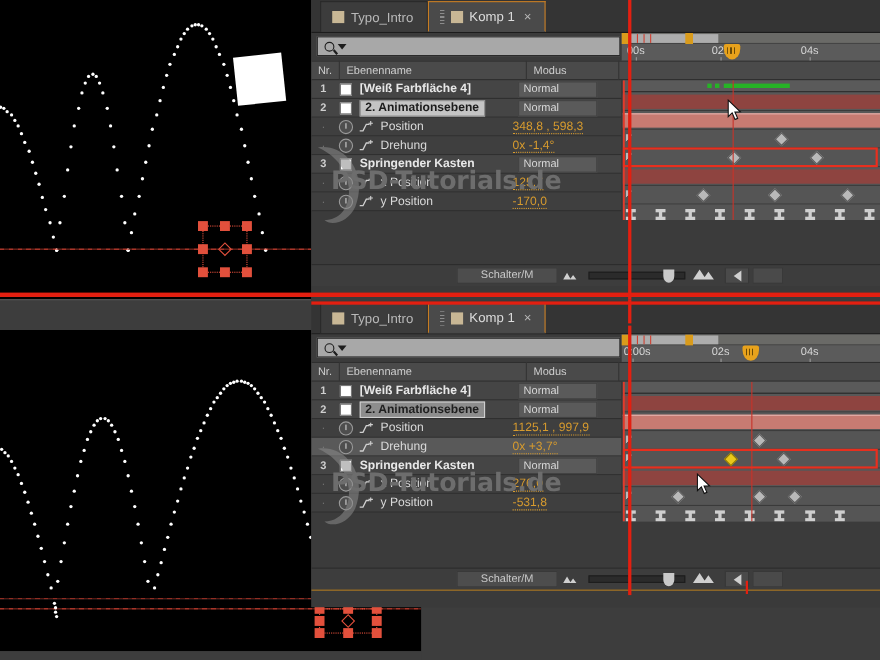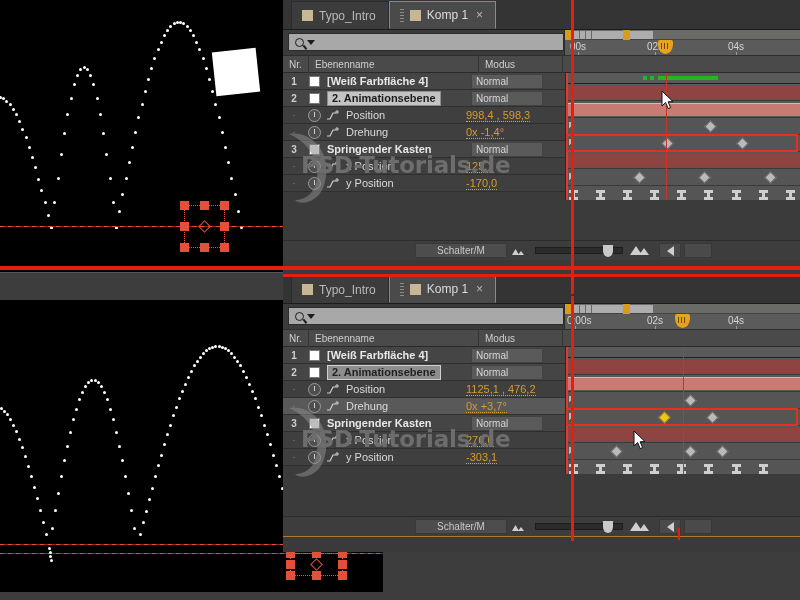--- a/index.html
+++ b/index.html
@@ -581,21 +581,21 @@
           </div>
         </div>
         <div class="row prop">
           <div class="cell prop-indent" style="width: 22px; justify-content: center; color: rgb(136, 136, 136); font-size: 9px;">·</div>
           <span class="stopwatch"></span>
           <span class="graph-ico"><svg width="14" height="11" viewBox="0 0 14 11">
               <path d="M1 9 L4 9 L7 3 L10 3" fill="none" stroke="#cfcfcf" stroke-width="1.2"></path>
               <path d="M9 2 L13 2 M11 0 L11 4" stroke="#cfcfcf" stroke-width="1"></path>
             </svg></span>
           <span class="prop-label" style="width: 126px;">Position</span>
-          <span class="prop-value">998,4 , 598,3</span>
+          <span class="prop-value">348,8 , 598,3</span>
         </div>
         <div class="row prop">
           <div class="cell prop-indent" style="width: 22px; justify-content: center; color: rgb(136, 136, 136); font-size: 9px;">·</div>
           <span class="stopwatch"></span>
           <span class="graph-ico"><svg width="14" height="11" viewBox="0 0 14 11">
               <path d="M1 9 L4 9 L7 3 L10 3" fill="none" stroke="#cfcfcf" stroke-width="1.2"></path>
               <path d="M9 2 L13 2 M11 0 L11 4" stroke="#cfcfcf" stroke-width="1"></path>
             </svg></span>
           <span class="prop-label" style="width: 126px;">Drehung</span>
           <span class="prop-value">0x -1,4°</span>
@@ -811,21 +811,21 @@
           </div>
         </div>
         <div class="row prop">
           <div class="cell prop-indent" style="width: 22px; justify-content: center; color: rgb(136, 136, 136); font-size: 9px;">·</div>
           <span class="stopwatch"></span>
           <span class="graph-ico"><svg width="14" height="11" viewBox="0 0 14 11">
               <path d="M1 9 L4 9 L7 3 L10 3" fill="none" stroke="#cfcfcf" stroke-width="1.2"></path>
               <path d="M9 2 L13 2 M11 0 L11 4" stroke="#cfcfcf" stroke-width="1"></path>
             </svg></span>
           <span class="prop-label" style="width: 126px;">Position</span>
-          <span class="prop-value">1125,1 , 476,2</span>
+          <span class="prop-value">1125,1 , 997,9</span>
         </div>
         <div class="row prop sel">
           <div class="cell prop-indent" style="width: 22px; justify-content: center; color: rgb(136, 136, 136); font-size: 9px;">·</div>
           <span class="stopwatch"></span>
           <span class="graph-ico"><svg width="14" height="11" viewBox="0 0 14 11">
               <path d="M1 9 L4 9 L7 3 L10 3" fill="none" stroke="#cfcfcf" stroke-width="1.2"></path>
               <path d="M9 2 L13 2 M11 0 L11 4" stroke="#cfcfcf" stroke-width="1"></path>
             </svg></span>
           <span class="prop-label" style="width: 126px;">Drehung</span>
           <span class="prop-value">0x +3,7°</span>
@@ -853,21 +853,21 @@
           <span class="prop-value">276,0</span>
         </div>
         <div class="row prop">
           <div class="cell prop-indent" style="width: 22px; justify-content: center; color: rgb(136, 136, 136); font-size: 9px;">·</div>
           <span class="stopwatch"></span>
           <span class="graph-ico"><svg width="14" height="11" viewBox="0 0 14 11">
               <path d="M1 9 L4 9 L7 3 L10 3" fill="none" stroke="#cfcfcf" stroke-width="1.2"></path>
               <path d="M9 2 L13 2 M11 0 L11 4" stroke="#cfcfcf" stroke-width="1"></path>
             </svg></span>
           <span class="prop-label" style="width: 126px;">y Position</span>
-          <span class="prop-value">-303,1</span>
+          <span class="prop-value">-531,8</span>
         </div>
       </div>
 
     <div class="graph" id="graph-bot" style="left:282px;right:0;top:73px;height:127px;">
         <div style="position: absolute; left: 0px; right: 0px; top: 0px; height: 11px; background: rgb(90, 90, 90); border-bottom: 1px solid rgb(31, 31, 31);"></div>
         <div class="g-row layerbar" style="top: 11px;">
           <div class="layer-duration dark" style="left: 0px; right: 0px;"></div>
         </div>
         <div class="g-row layerbar" style="top: 28px;">
           <div class="layer-duration light" style="left: 0px; right: 0px;"></div>

